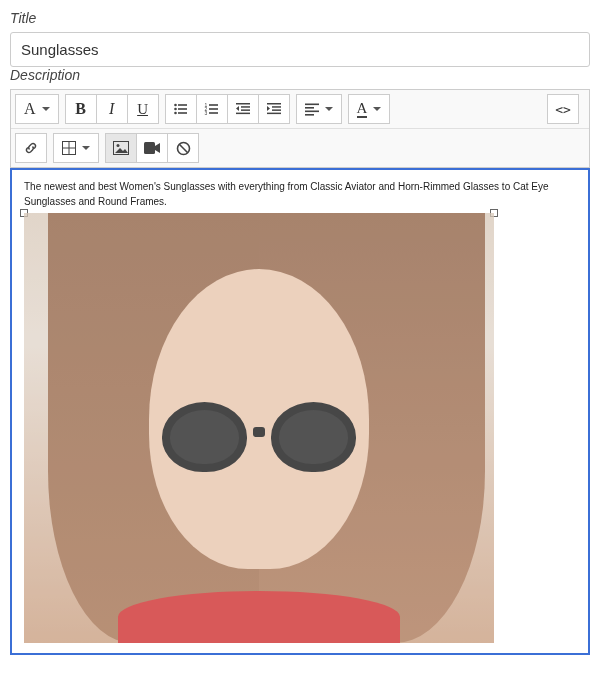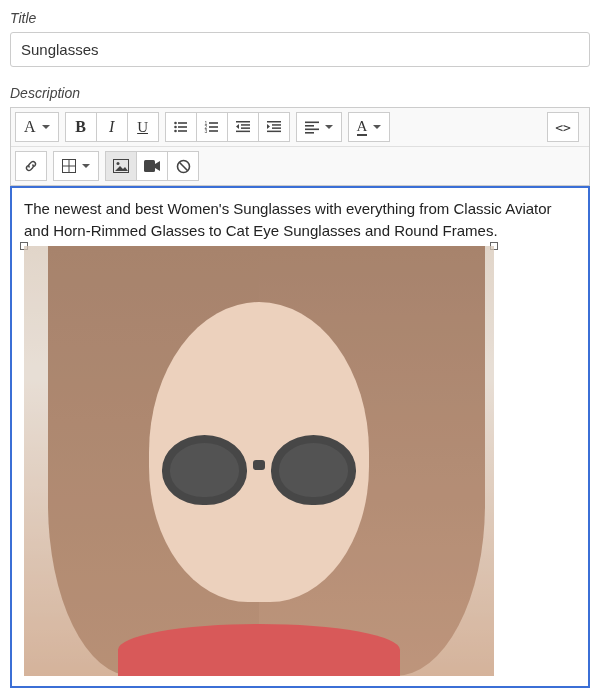--- a/index.html
+++ b/index.html
@@ -17,21 +17,20 @@
       margin-bottom: 6px;
       font-style: italic;
     }
     .text-input {
       width: 100%;
       border: 1px solid #ccc;
       border-radius: 3px;
       padding: 8px 10px;
       font-size: 15px;
       color: #333;
-      margin-bottom: 18px;
     }
     .toolbar-wrap {
       border: 1px solid #ccc;
       border-bottom: 1px solid #ccc;
       background: #f9f9f9;
     }
     .toolbar-row {
       display: flex;
       align-items: center;
       padding: 4px;
@@ -67,21 +66,21 @@
     .icon-underline { text-decoration: underline; font-family: "Times New Roman", serif; font-size:15px;}
     .tb-right { margin-left: auto; }
     svg { display: block; }
     .editor {
       border: 2px solid #3b6fd6;
       border-top: 2px solid #3b6fd6;
       padding: 10px 12px;
       min-height: 480px;
     }
     .editor-text {
-      font-size: 15px;
+      font-size: 10px;
       line-height: 1.45;
       color: #222;
       margin-bottom: 0;
     }
     .img-wrap {
       position: relative;
       width: 470px;
       margin-top: 4px;
     }
     .img-placeholder {

